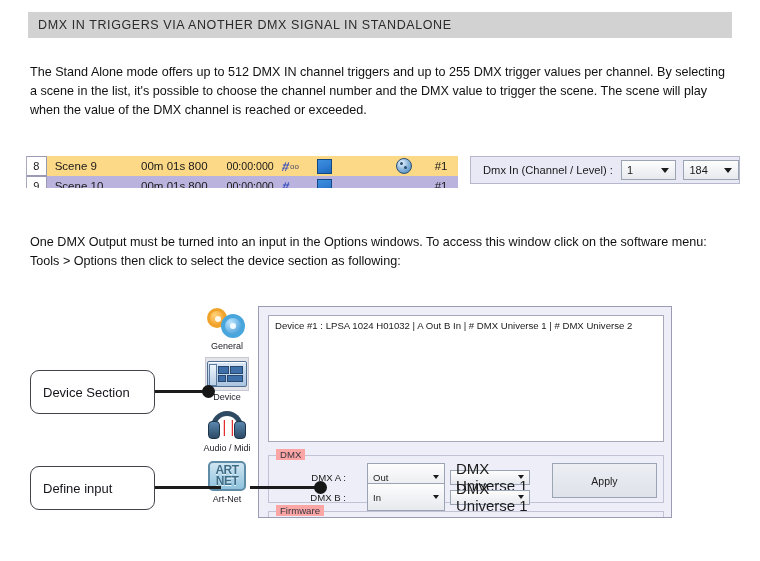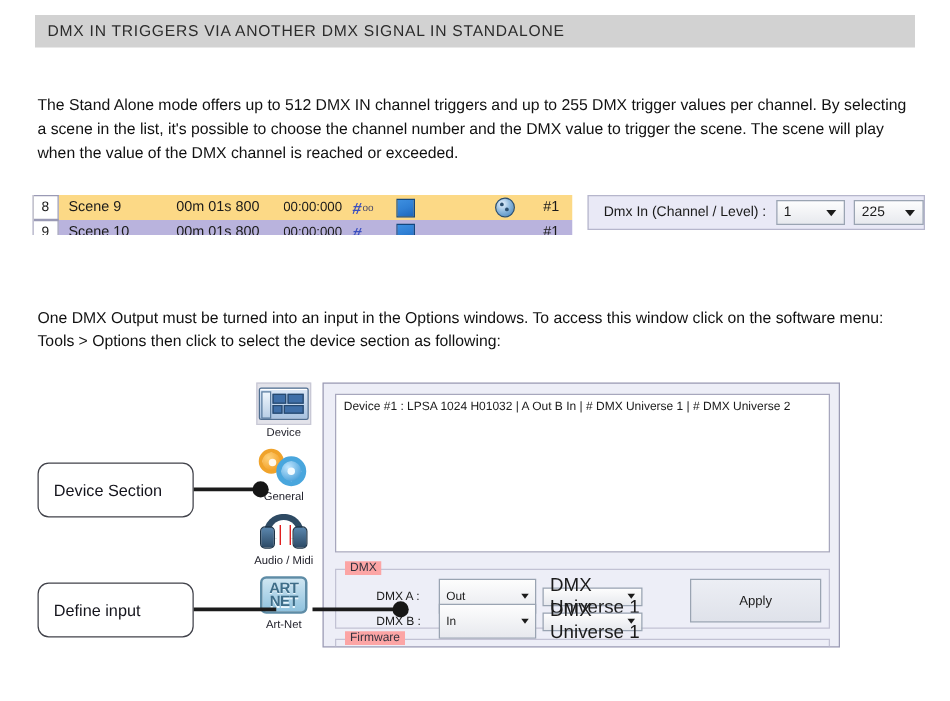--- a/index.html
+++ b/index.html
@@ -30,21 +30,20 @@
     color: #2b2b2b;
     white-space: nowrap;
   }
 
   
   .para {
     position: absolute;
     font-size: 12.6px;
     line-height: 19px;
     color: #111111;
-    margin-top: 12px;
   }
   #para-1 { left: 30px; top: 63px; width: 700px; }
   #para-2 { left: 30px; top: 233px; width: 700px; }
 
   
   .scene-strip {
     position: absolute;
     left: 26px; top: 156px;
     width: 431px; height: 32px;
     overflow: hidden;
@@ -192,21 +191,21 @@
   #firmware-group { left: 9px; top: 204px; width: 396px; height: 40px; }
 
   .dmx-row {
     position: absolute;
     display: flex; align-items: center;
     font-size: 9.6px;
     color: #1a1a1a;
   }
   #dmx-row-a { left: 32px; top: 7px; }
   #dmx-row-b { left: 32px; top: 27px; }
-  .dmx-row-label { width: 45px; text-align: left; margin-right: 5px; white-space: nowrap; }
+  .dmx-row-label { width: 45px; text-align: right; margin-right: 21px; white-space: nowrap; }
   .dmx-combo { width: 78px; height: 28px; font-size: 9.5px; }
   .dmx-combo2 { width: 80px; height: 15px; font-size: 15px; margin-left: 5px; }
   .dmx-combo .arrow, .dmx-combo2 .arrow {
     border-left-width: 3px; border-right-width: 3px; border-top-width: 4px; right: 5px;
   }
   .apply-button {
     position: absolute;
     left: 283px; top: 7px;
     width: 105px; height: 35px;
     background: linear-gradient(#eceef4,#dfe2ea);
@@ -417,54 +416,54 @@
     </div>
   </div>
 
   <div class="dmxin-panel">
     <div class="dmxin-label">Dmx In (Channel / Level) :</div>
     <div class="combo" id="dmxin-channel">
       <span>1</span>
       <span class="arrow"></span>
     </div>
     <div class="combo" id="dmxin-level">
-      <span>225</span>
+      <span>184</span>
       <span class="arrow"></span>
     </div>
   </div>
 
   <div class="para" id="para-2">One DMX Output must be turned into an input in the Options windows. To access this window click on the software menu: Tools &gt; Options  then click to select the device section as following:</div>
 
   <div class="icon-col">
+
+    <div class="icon-item">
+      <div class="icon-box">
+        <div class="gears">
+          <div class="gear gear-o"></div>
+          <div class="gear gear-b"></div>
+        </div>
+      </div>
+      <div class="icon-caption">General</div>
+    </div>
 
     <div class="icon-item active">
       <div class="icon-box">
         <div class="devcard">
           <div class="bar"></div>
           <div class="chip c1"></div>
           <div class="chip c2"></div>
           <div class="chip c3"></div>
           <div class="chip c4"></div>
         </div>
       </div>
       <div class="icon-caption">Device</div>
     </div>
 
     <div class="icon-item">
       <div class="icon-box">
-        <div class="gears">
-          <div class="gear gear-o"></div>
-          <div class="gear gear-b"></div>
-        </div>
-      </div>
-      <div class="icon-caption">General</div>
-    </div>
-
-    <div class="icon-item">
-      <div class="icon-box">
         <div class="headphones">
           <div class="hp-band"></div>
           <div class="hp-ear l"></div>
           <div class="hp-ear r"></div>
           <div class="hp-wave">││││</div>
         </div>
       </div>
       <div class="icon-caption">Audio / Midi</div>
     </div>
 

